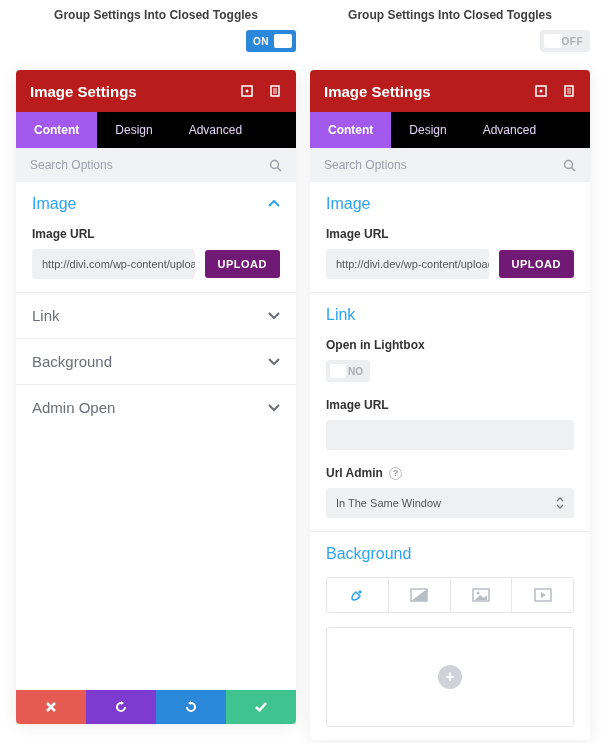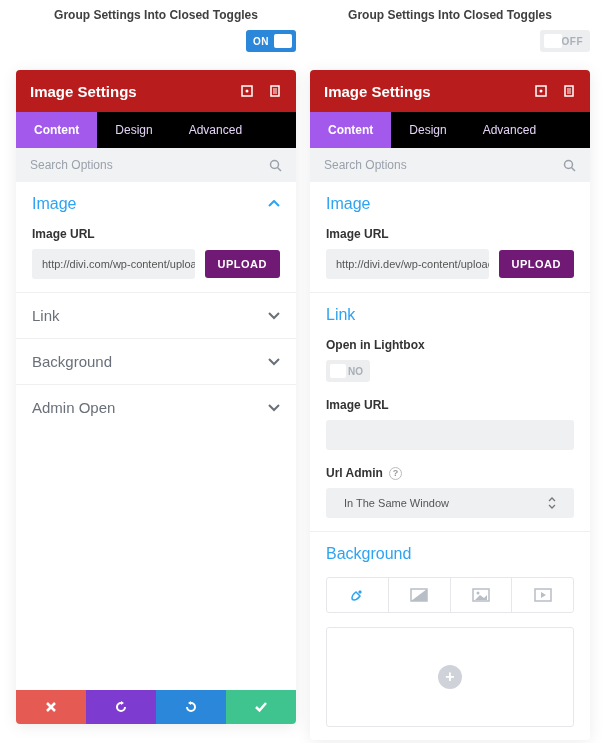--- a/index.html
+++ b/index.html
@@ -39,21 +39,21 @@
   .row { display: flex; gap: 10px; align-items: center; }
   .textbox { flex:1; background: #eef0f2; border: none; height: 30px; padding: 0 10px; font-size: 11px; color: #555; border-radius: 3px; overflow:hidden; white-space:nowrap; text-overflow:ellipsis; display:flex; align-items:center;}
   .textbox.full { width:100%; }
   .upload-btn { background: #701a75; color:#fff; font-size: 11px; font-weight:700; letter-spacing:0.5px; padding: 8px 13px; border-radius: 3px; cursor:pointer; }
   .closed-row { display:flex; align-items:center; padding: 14px 16px; border-top:1px solid #edeff1; font-size: 15px; color:#6a7079; }
   .closed-row .sp, .section-head .sp { flex:1; }
   .closed-row .chev { color:#6a7079; font-size:14px;}
   .mini-toggle { width: 44px; height: 22px; background:#eceef0; border-radius:3px; display:flex; align-items:center; position:relative; }
   .mini-toggle .kn { width:16px; height:14px; background:#fff; border-radius:2px; position:absolute; left:4px; }
   .mini-toggle .mlbl { position:absolute; right:7px; font-size:10px; font-weight:700; color:#a9afb6; }
-  .select-box { background:#eef0f2; height: 30px; border-radius:3px; display:flex; align-items:center; padding: 0 18px; font-size:11px; color:#555;}
+  .select-box { background:#eef0f2; height: 30px; border-radius:3px; display:flex; align-items:center; padding: 0 10px; font-size:11px; color:#555;}
   .select-box .sp {flex:1;}
   .select-arrows { font-size:10px; color:#888;}
   .bg-tabs { display:flex; border:1px solid #e5e7ea; border-radius:3px; overflow:hidden; }
   .bg-tab { flex:1; height:34px; display:flex; align-items:center; justify-content:center; border-right:1px solid #e5e7ea; }
   .bg-tab:last-child { border-right:none; }
   .bg-preview { margin-top:14px; border:1px solid #e5e7ea; border-radius:3px; height:100px; display:flex; align-items:center; justify-content:center; }
   .plus-circ { width:24px; height:24px; background:#cfd3d9; border-radius:50%; color:#fff; display:flex; align-items:center; justify-content:center; font-size:16px; font-weight:700; }
   .fill-left { height: 260px; }
   .footer { display:flex; height: 34px; }
   .fbtn { flex:1; display:flex; align-items:center; justify-content:center; color:#fff; cursor:pointer; }

